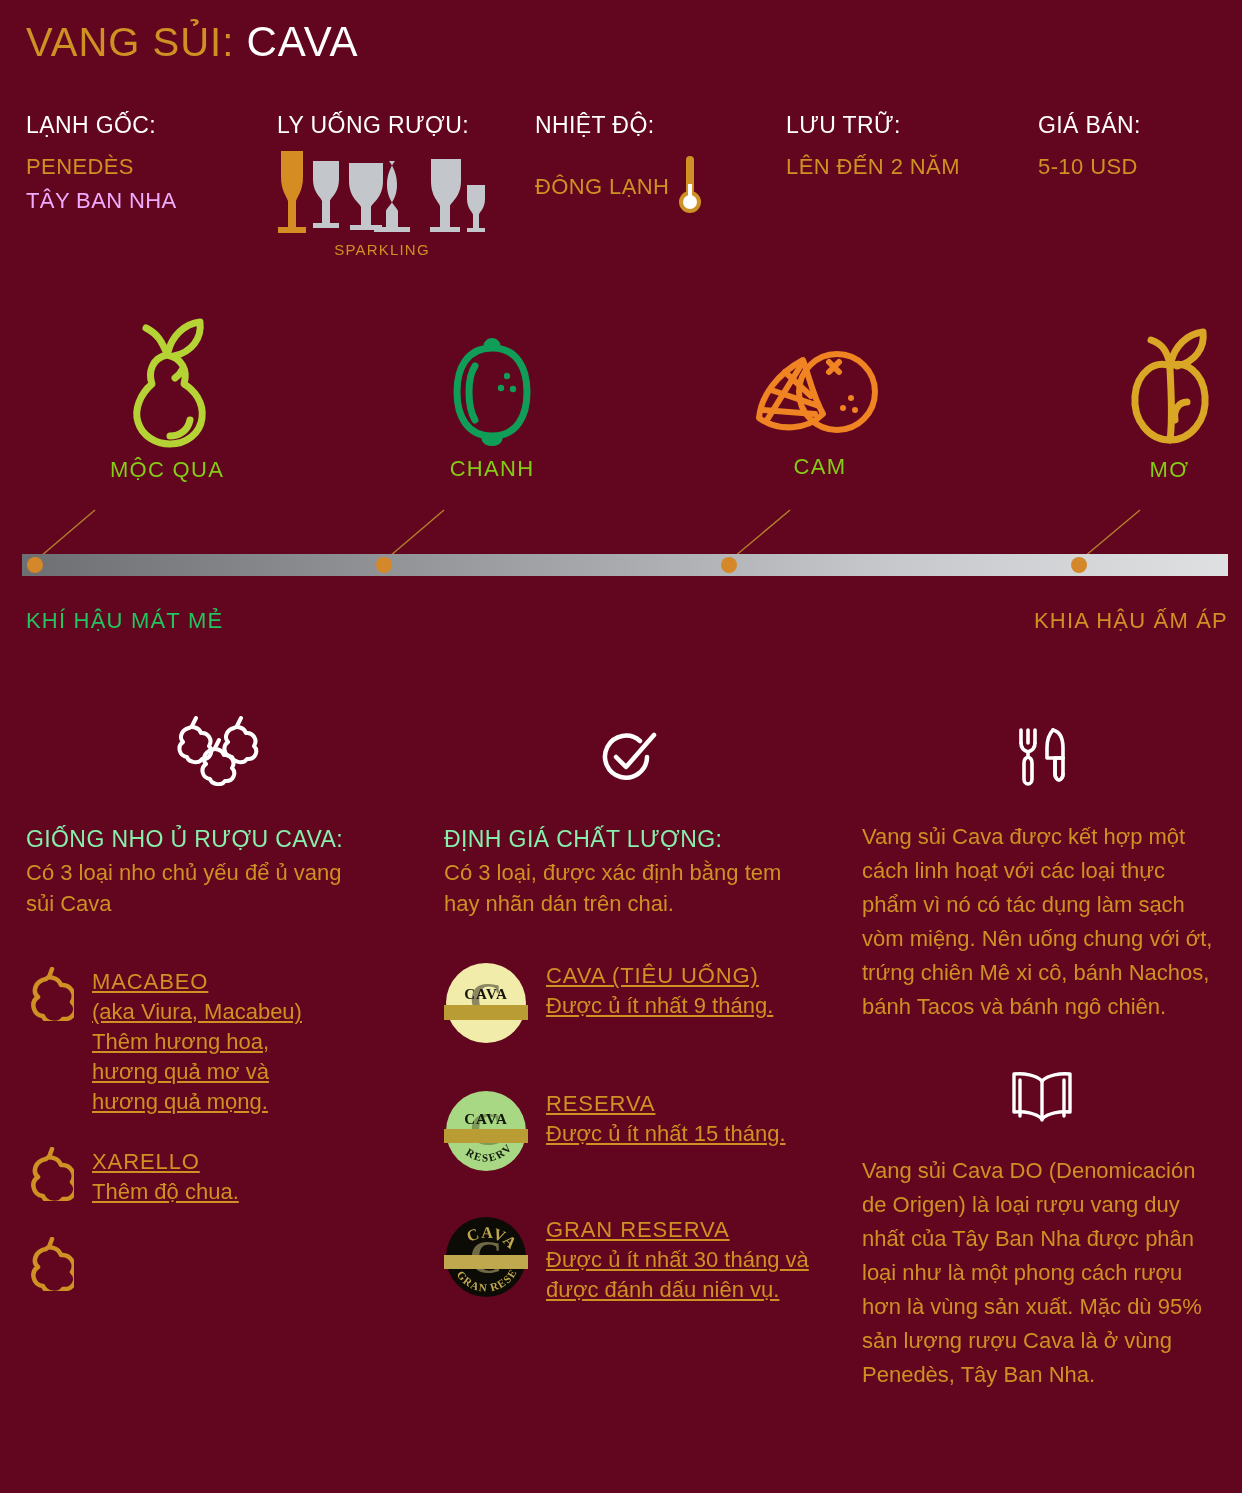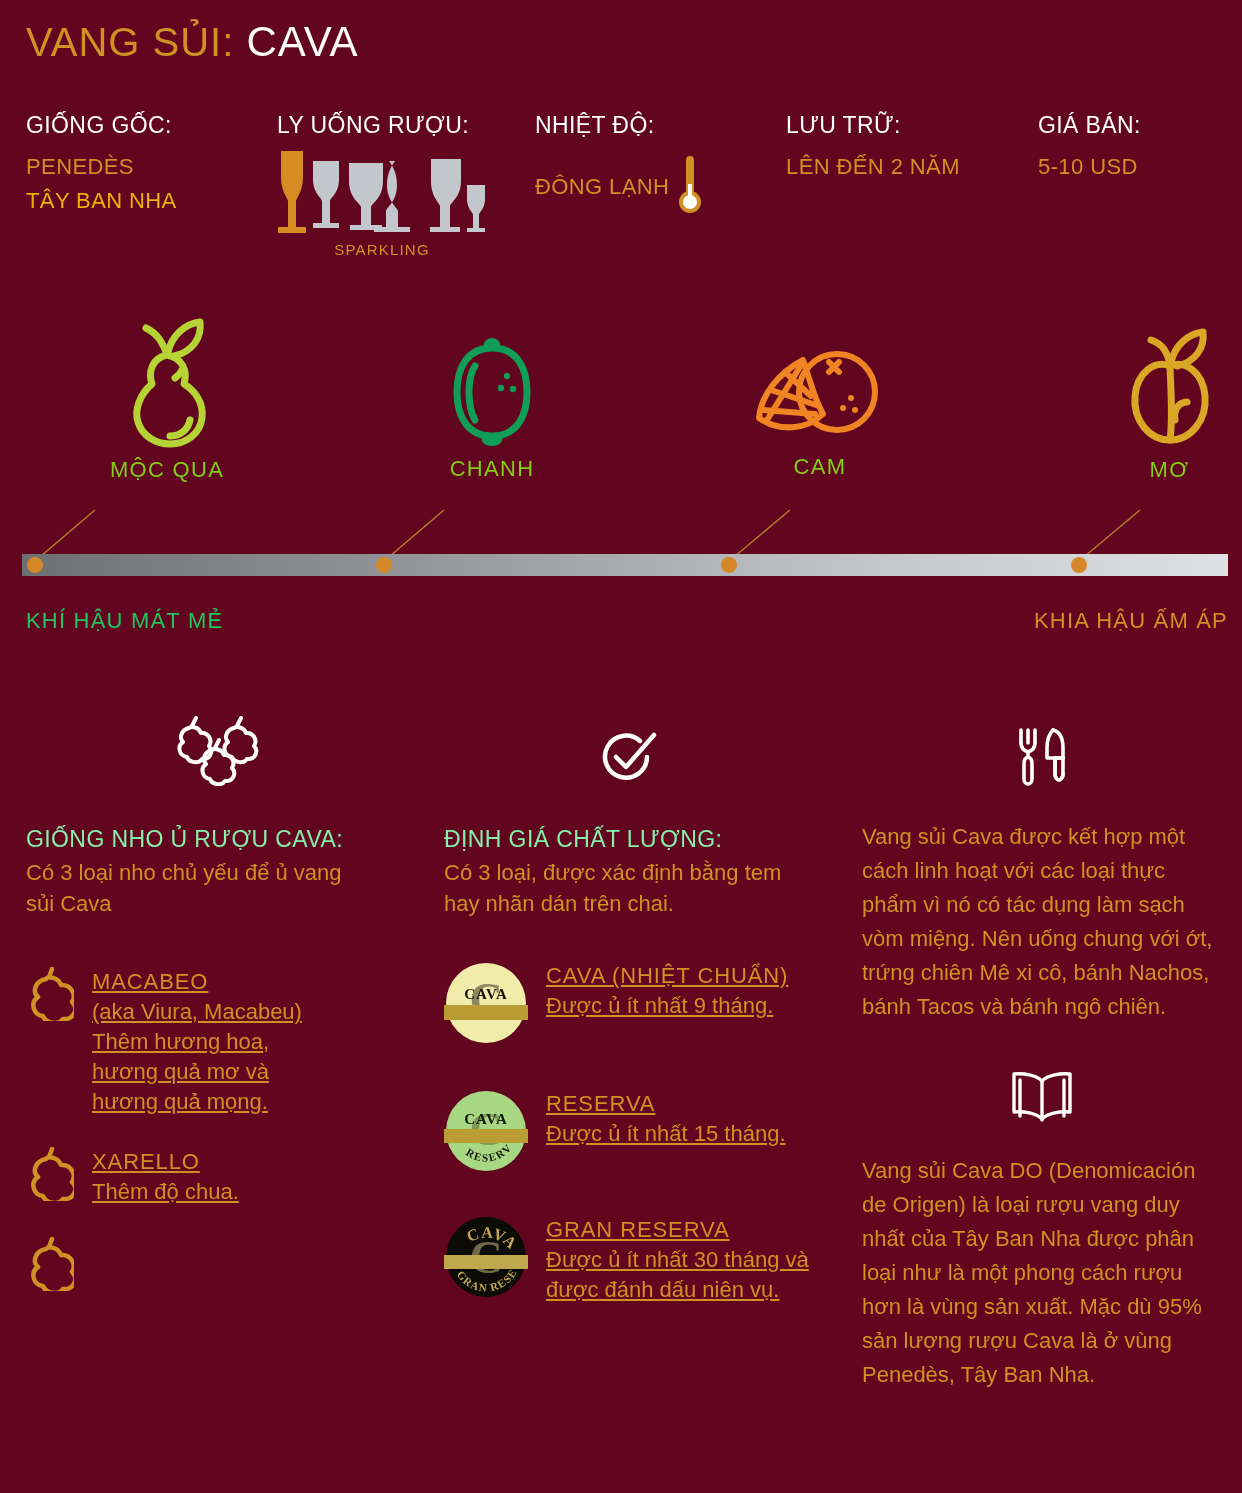--- a/index.html
+++ b/index.html
@@ -13,21 +13,21 @@
 
   
   .title { position:absolute; left:26px; top:18px; font-size:40px; letter-spacing:1px; white-space:nowrap; }
   .title .gold { color:#cf9123; }
   .title .white { color:#ffffff; font-size:42px; }
 
   .meta { position:absolute; left:26px; top:112px; width:1200px; }
   .meta-col { position:absolute; top:0; }
   .meta-label { color:#ffffff; font-size:23px; letter-spacing:0.4px; white-space:nowrap; }
   .meta-val { color:#cf9123; font-size:22px; letter-spacing:0.4px; white-space:nowrap; margin-top:15px; }
-  .meta-val2 { color:#eab308; font-size:22px; letter-spacing:0.4px; white-space:nowrap; margin-top:8px; }
+  .meta-val2 { color:#f0abfc; font-size:22px; letter-spacing:0.4px; white-space:nowrap; margin-top:8px; }
 
   .label-row { display:flex; align-items:center; gap:10px; }
 
   
   .glasses { position:relative; width:210px; height:88px; margin-top:10px; }
   .sparkling-cap { color:#cf9123; font-size:15px; letter-spacing:1.2px; text-align:center; width:210px; margin-top:4px; }
 
   
   .fruit { position:absolute; text-align:center; }
   .fruit-label { color:#84cc16; font-size:22px; letter-spacing:1.3px; margin-top:0; white-space:nowrap; }
@@ -61,21 +61,21 @@
 <div class="page">
 
   <div class="title">
     <span class="gold">VANG SỦI:</span>
     <span class="white">CAVA</span>
   </div>
 
   <div class="meta">
 
     <div class="meta-col" style="left:0px;">
-      <div class="meta-label">GIỐNG GỐC:</div>
+      <div class="meta-label">LẠNH GỐC:</div>
       <div class="meta-val">PENEDÈS</div>
       <div class="meta-val2">TÂY BAN NHA</div>
     </div>
 
     <div class="meta-col" style="left:251px;">
       <div class="meta-label">LY UỐNG RƯỢU:</div>
       <div class="glasses">
         <svg width="210" height="88" viewBox="0 0 210 88">
 
           <g fill="#d58c22">
@@ -268,21 +268,21 @@
     <div class="item" style="margin-top:42px;">
       <span class="item-badge">
         <svg width="84" height="84" viewBox="0 0 84 84">
           <circle cx="42" cy="42" r="40" fill="#f2ecaa"></circle>
           <text x="42" y="54" text-anchor="middle" font-family="Liberation Serif, serif" font-size="46" font-weight="bold" fill="#8d8663">C</text>
           <text x="42" y="38" text-anchor="middle" font-family="Liberation Serif, serif" font-size="15" font-weight="bold" fill="#16130c" letter-spacing="1">CAVA</text>
           <rect x="0" y="44" width="84" height="15" fill="#b99c33"></rect>
         </svg>
       </span>
       <div class="item-txt">
-        <div class="item-title">CAVA (NHIỆT CHUẨN)</div>
+        <div class="item-title">CAVA (TIÊU UỐNG)</div>
         <div class="item-desc">Được ủ ít nhất 9 tháng.</div>
       </div>
     </div>
 
     <div class="item" style="margin-top:40px;">
       <span class="item-badge">
         <svg width="84" height="84" viewBox="0 0 84 84">
           <circle cx="42" cy="42" r="40" fill="#a8d884"></circle>
           <text x="42" y="56" text-anchor="middle" font-family="Liberation Serif, serif" font-size="46" font-weight="bold" fill="#7e9a59">C</text>
           <text x="42" y="35" text-anchor="middle" font-family="Liberation Serif, serif" font-size="15" font-weight="bold" fill="#13180c" letter-spacing="1">CAVA</text>

